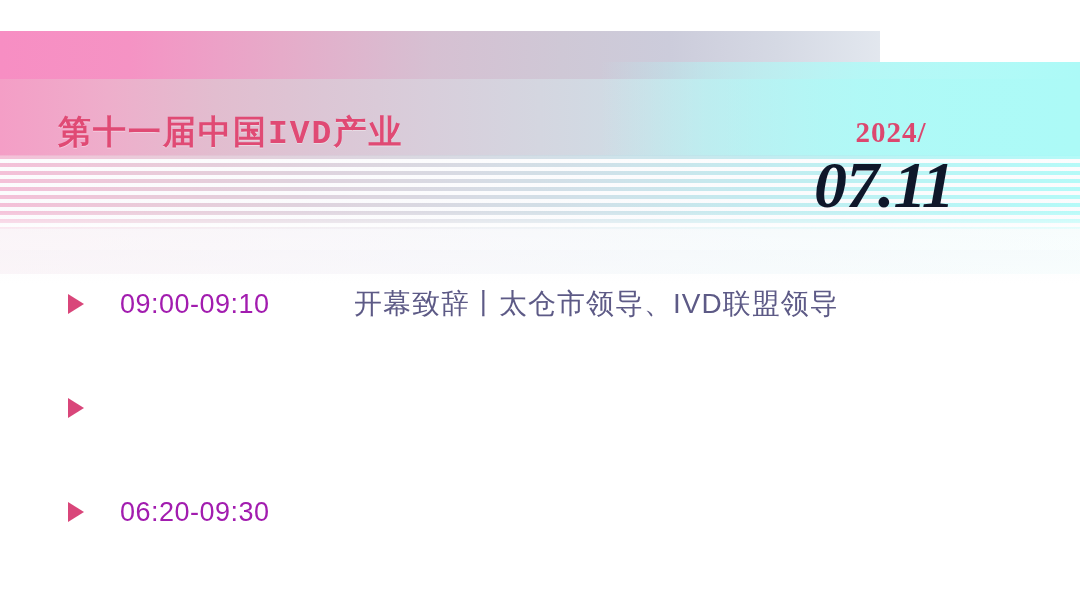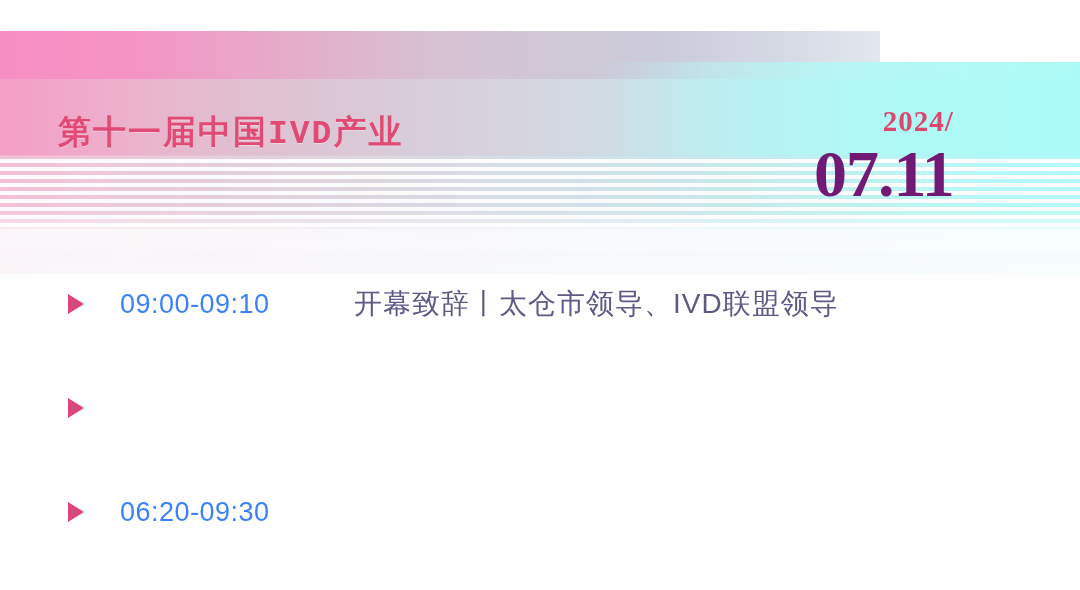--- a/index.html
+++ b/index.html
@@ -143,41 +143,42 @@
     letter-spacing: 2px;
     color: #e04a74;
     white-space: nowrap;
     text-shadow: 0 1px 0 rgba(255,255,255,.35);
   }
 
   
   .date-block {
     position: absolute;
     left: 828px;
-    top: 104px;
+    top: 115px;
     z-index: 6;
-    text-align: right;
+    text-align: center;
   }
   .date-year {
     font-family: "Liberation Serif", "DejaVu Serif", serif;
     font-weight: bold;
     font-size: 29px;
     line-height: 34px;
     color: #dc476f;
     letter-spacing: 1px;
   }
   .date-day {
     font-family: "Liberation Serif", "DejaVu Serif", serif;
     font-weight: bold;
     font-size: 66px;
     line-height: 68px;
-    color: #701a75;
+    color: #0f172a;
     letter-spacing: -1px;
     margin-top: 2px;
     margin-left: -14px;
+    font-style: italic;
   }
 
   
   .agenda {
     position: absolute;
     left: 0; top: 252px;
     width: 1080px;
     z-index: 7;
   }
   .agenda-row {
@@ -191,21 +192,21 @@
     margin-right: 34px;
     flex: 0 0 auto;
     display: flex;
     align-items: center;
   }
   .row-bullet svg { display: block; }
   .row-time {
     font-family: "Liberation Sans", "DejaVu Sans", sans-serif;
     font-size: 27px;
     font-weight: 400;
-    color: #3b82f6;
+    color: #a21caf;
     letter-spacing: 0.5px;
     width: 234px;
     flex: 0 0 auto;
     white-space: nowrap;
   }
   .row-title {
     font-family: "Liberation Sans", "DejaVu Sans", sans-serif;
     font-size: 28px;
     font-weight: normal;
     color: #5d5a86;

